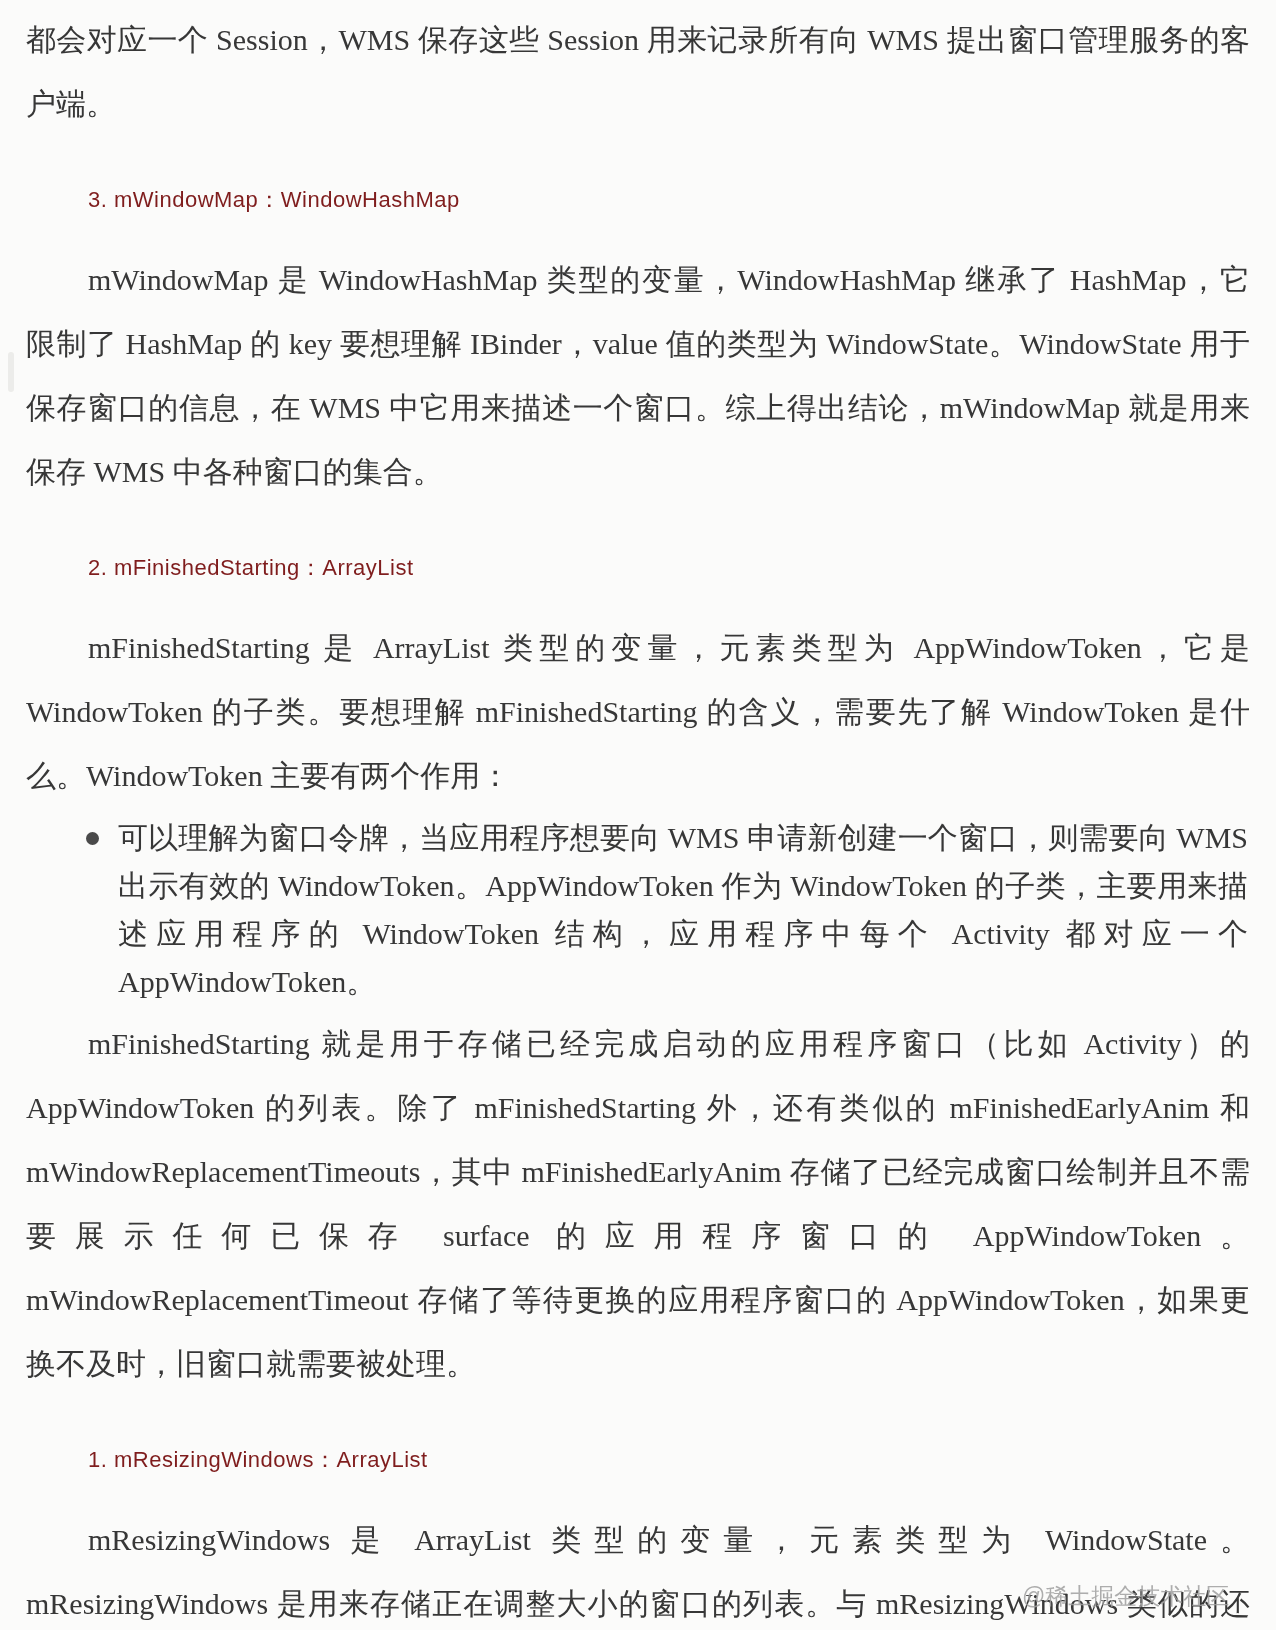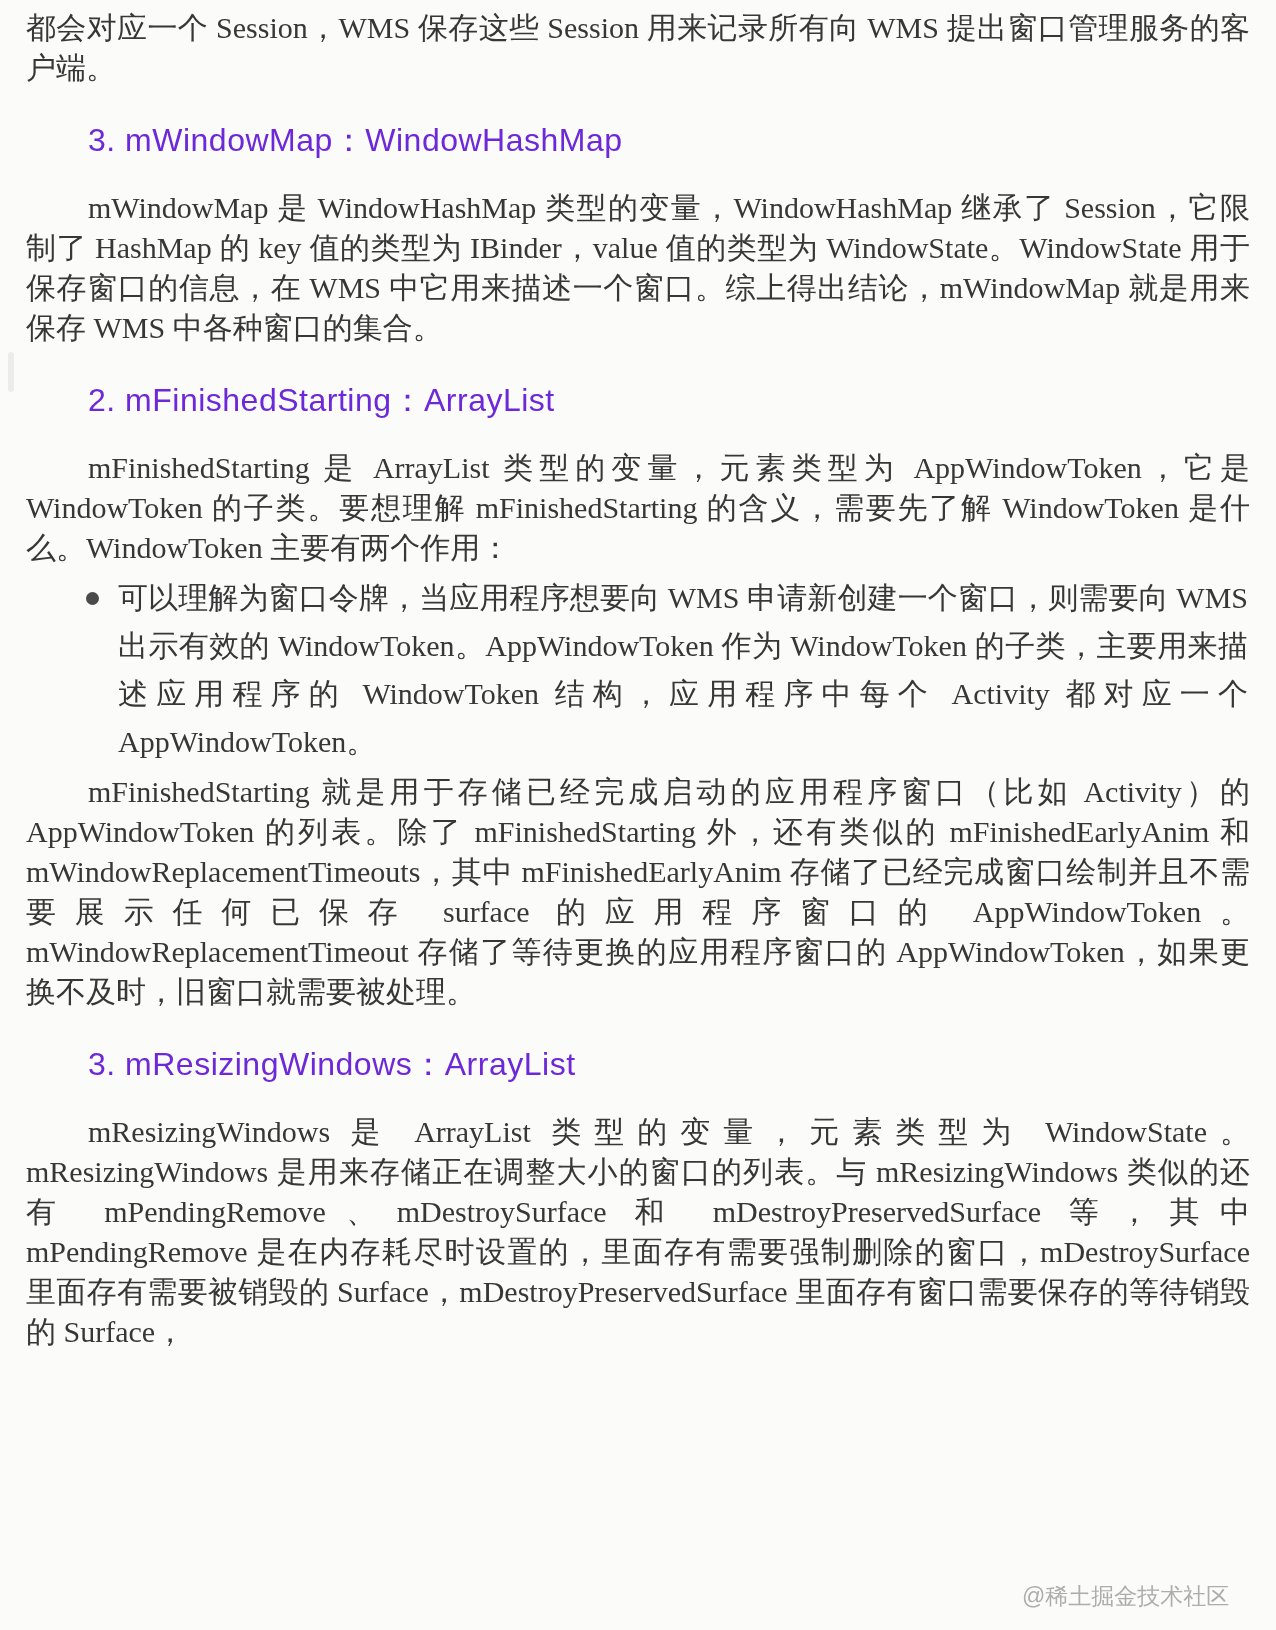--- a/index.html
+++ b/index.html
@@ -12,35 +12,35 @@
   }
   .page {
     position: relative;
     width: 1224px;
     padding: 8px 26px 0 26px;
     box-sizing: content-box;
   }
   .para {
     font-family: "Liberation Serif", "DejaVu Serif", serif;
     font-size: 30px;
-    line-height: 40px;
+    line-height: 64px;
     color: #373737;
     text-align: justify;
     margin: 0;
     word-break: break-word;
   }
   .para.indent { text-indent: 62px; }
   .heading {
     font-family: "Liberation Sans", "DejaVu Sans", sans-serif;
-    font-size: 32px;
+    font-size: 22px;
     line-height: 44px;
     font-weight: 400;
-    color: #6d28d9;
+    color: #7f1d1d;
     letter-spacing: 0.5px;
-    margin: 30px 0 26px 0;
+    margin: 42px 0 26px 0;
     padding-left: 62px;
   }
   ul.bullets {
     list-style: none;
     margin: 6px 2px 6px 0;
     padding: 0;
   }
   ul.bullets li {
     position: relative;
     padding-left: 92px;
@@ -88,33 +88,33 @@
 </style>
 </head>
 <body>
 
 <div class="page">
 
   <p class="para">都会对应一个 Session，WMS 保存这些 Session 用来记录所有向 WMS 提出窗口管理服务的客户端。</p>
 
   <h3 class="heading">3. mWindowMap：WindowHashMap</h3>
 
-  <p class="para indent">mWindowMap 是 WindowHashMap 类型的变量，WindowHashMap 继承了 Session，它限制了 HashMap 的 key 值的类型为 IBinder，value 值的类型为 WindowState。WindowState 用于保存窗口的信息，在 WMS 中它用来描述一个窗口。综上得出结论，mWindowMap 就是用来保存 WMS 中各种窗口的集合。</p>
+  <p class="para indent">mWindowMap 是 WindowHashMap 类型的变量，WindowHashMap 继承了 HashMap，它限制了 HashMap 的 key 要想理解 IBinder，value 值的类型为 WindowState。WindowState 用于保存窗口的信息，在 WMS 中它用来描述一个窗口。综上得出结论，mWindowMap 就是用来保存 WMS 中各种窗口的集合。</p>
 
   <h3 class="heading">2. mFinishedStarting：ArrayList</h3>
 
   <p class="para indent">mFinishedStarting 是 ArrayList 类型的变量，元素类型为 AppWindowToken，它是 WindowToken 的子类。要想理解 mFinishedStarting 的含义，需要先了解 WindowToken 是什么。WindowToken 主要有两个作用：</p>
 
   <ul class="bullets">
     <li>可以理解为窗口令牌，当应用程序想要向 WMS 申请新创建一个窗口，则需要向 WMS 出示有效的 WindowToken。AppWindowToken 作为 WindowToken 的子类，主要用来描述应用程序的 WindowToken 结构，应用程序中每个 Activity 都对应一个 AppWindowToken。</li>
   </ul>
 
   <p class="para indent after-bullets">mFinishedStarting 就是用于存储已经完成启动的应用程序窗口（比如 Activity）的 AppWindowToken 的列表。除了 mFinishedStarting 外，还有类似的 mFinishedEarlyAnim 和 mWindowReplacementTimeouts，其中 mFinishedEarlyAnim 存储了已经完成窗口绘制并且不需要展示任何已保存 surface 的应用程序窗口的 AppWindowToken。mWindowReplacementTimeout 存储了等待更换的应用程序窗口的 AppWindowToken，如果更换不及时，旧窗口就需要被处理。</p>
 
-  <h3 class="heading">3. mResizingWindows：ArrayList</h3>
+  <h3 class="heading">1. mResizingWindows：ArrayList</h3>
 
   <p class="para indent">mResizingWindows 是 ArrayList 类型的变量，元素类型为 WindowState。mResizingWindows 是用来存储正在调整大小的窗口的列表。与 mResizingWindows 类似的还有 mPendingRemove、mDestroySurface 和 mDestroyPreservedSurface 等，其中 mPendingRemove 是在内存耗尽时设置的，里面存有需要强制删除的窗口，mDestroySurface 里面存有需要被销毁的 Surface，mDestroyPreservedSurface 里面存有窗口需要保存的等待销毁的 Surface，</p>
 
 </div>
 
 <span class="scan-mark"></span>
 
 <div class="watermark">@稀土掘金技术社区</div>
 
 </body></html>

